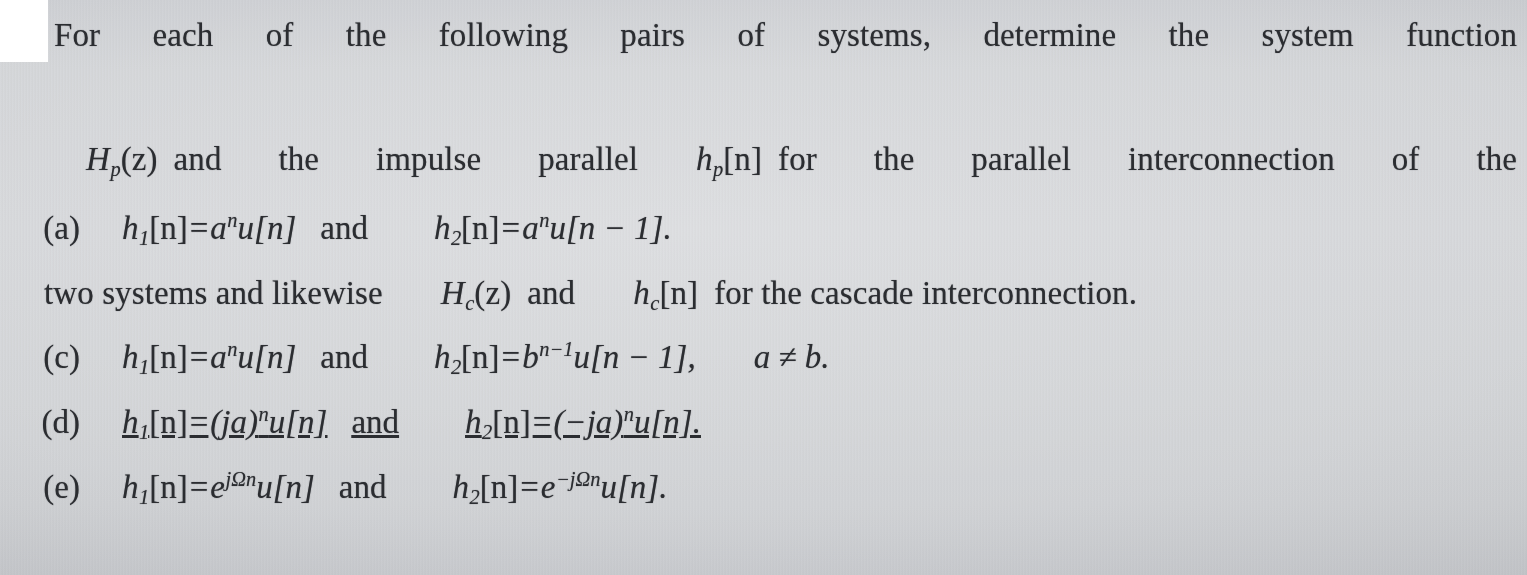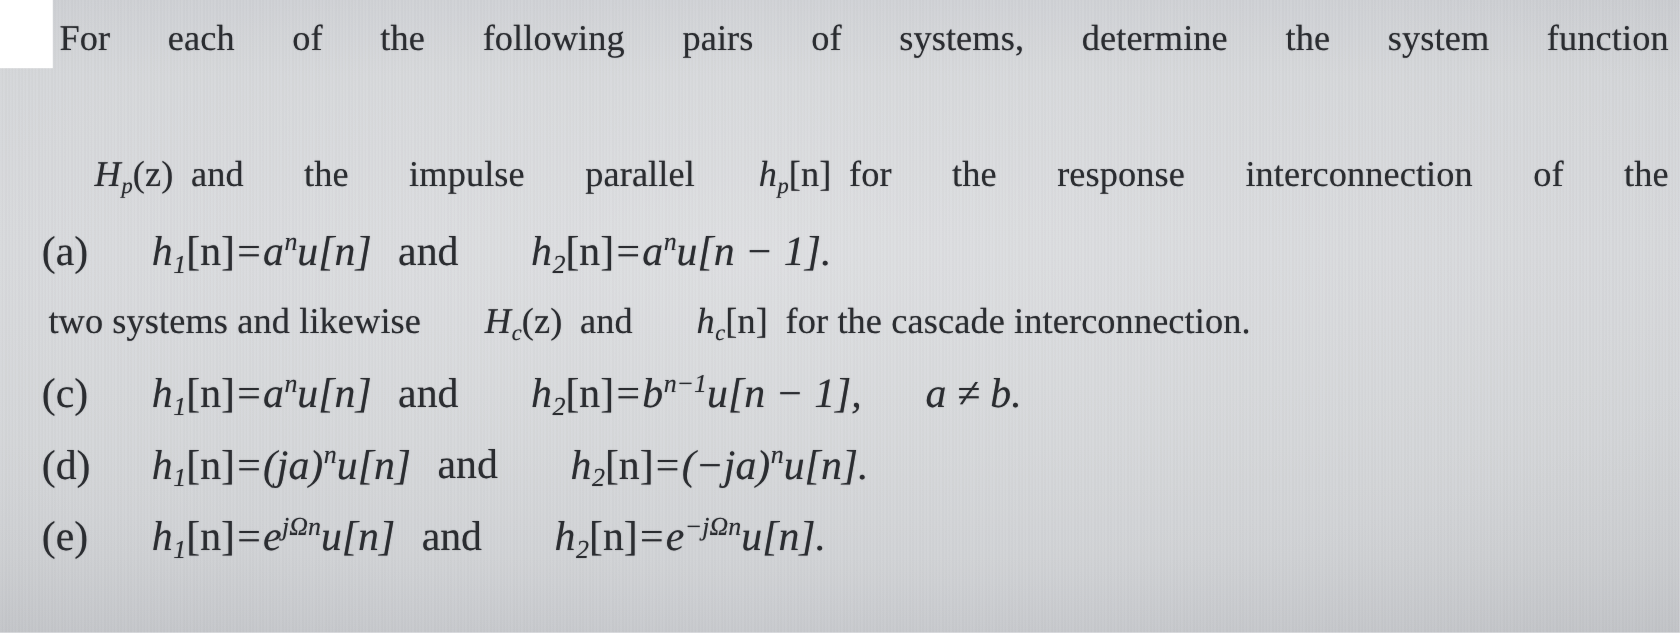--- a/index.html
+++ b/index.html
@@ -92,30 +92,31 @@
     text-align: justify;
   }
   .para .ln.just::after {
     content: "";
     display: inline-block;
     width: 100%;
   }
 
   .item {
     position: absolute;
-    left: 38px;
-    font-size: 38px;
+    left: 22px;
+    font-size: 33px;
     line-height: 40px;
     white-space: nowrap;
     text-shadow: 0 0 1.1px rgba(40,42,48,.55);
+    text-align: right;
   }
   .item-a { top: 200px; }
   .item-b { top: 264px; }
   .item-c { top: 329px; }
-  .item-d { top: 394px; }
+  .item-d { top: 394px; text-decoration: underline; }
   .item-e { top: 459px; }
 
   .lbl {
     display: inline-block;
     min-width: 58px;
   }
 
   
   .m {
     font-family: "Liberation Serif", "DejaVu Serif", serif;
@@ -156,21 +157,21 @@
   <div id="scanlines"></div>
   <div id="vignette"></div>
   <div id="corner-patch"></div>
 
   <div id="content">
 
     <div class="para">
 
       <span class="ln l1 just">For each of the following pairs of systems, determine the system function</span>
 
-      <span class="ln just"><span class="m"><span>H</span><span class="sub">p</span><span class="up">(z)</span></span><span class="sp"></span><span>and the impulse parallel</span><span class="sp"></span><span class="m"><span>h</span><span class="sub">p</span><span class="up">[n]</span></span><span class="sp"></span><span>for the response interconnection of the</span></span>
+      <span class="ln just"><span class="m"><span>H</span><span class="sub">p</span><span class="up">(z)</span></span><span class="sp"></span><span>and the impulse parallel</span><span class="sp"></span><span class="m"><span>h</span><span class="sub">p</span><span class="up">[n]</span></span><span class="sp"></span><span>for the parallel interconnection of the</span></span>
 
       <span class="ln"><span>two systems and likewise</span><span class="sp"></span><span class="m"><span>H</span><span class="sub">c</span><span class="up">(z)</span></span><span class="sp"></span><span>and</span><span class="sp"></span><span class="m"><span>h</span><span class="sub">c</span><span class="up">[n]</span></span><span class="sp"></span><span>for the cascade interconnection.</span></span>
     </div>
 
     <div class="item item-a">
       <span class="lbl">(a)</span><span class="m"><span>h</span><span class="sub">1</span><span class="up">[n]</span><span class="op">=</span><span>a</span><span class="sup">n</span><span>u[n]</span></span><span class="spbig"></span><span class="wordand">and</span><span class="spbig"></span><span class="m"><span>h</span><span class="sub">2</span><span class="up">[n]</span><span class="op">=</span><span>a</span><span class="sup">n</span><span>u[n − 1].</span></span>
     </div>
 
 
     <div class="item item-c">

